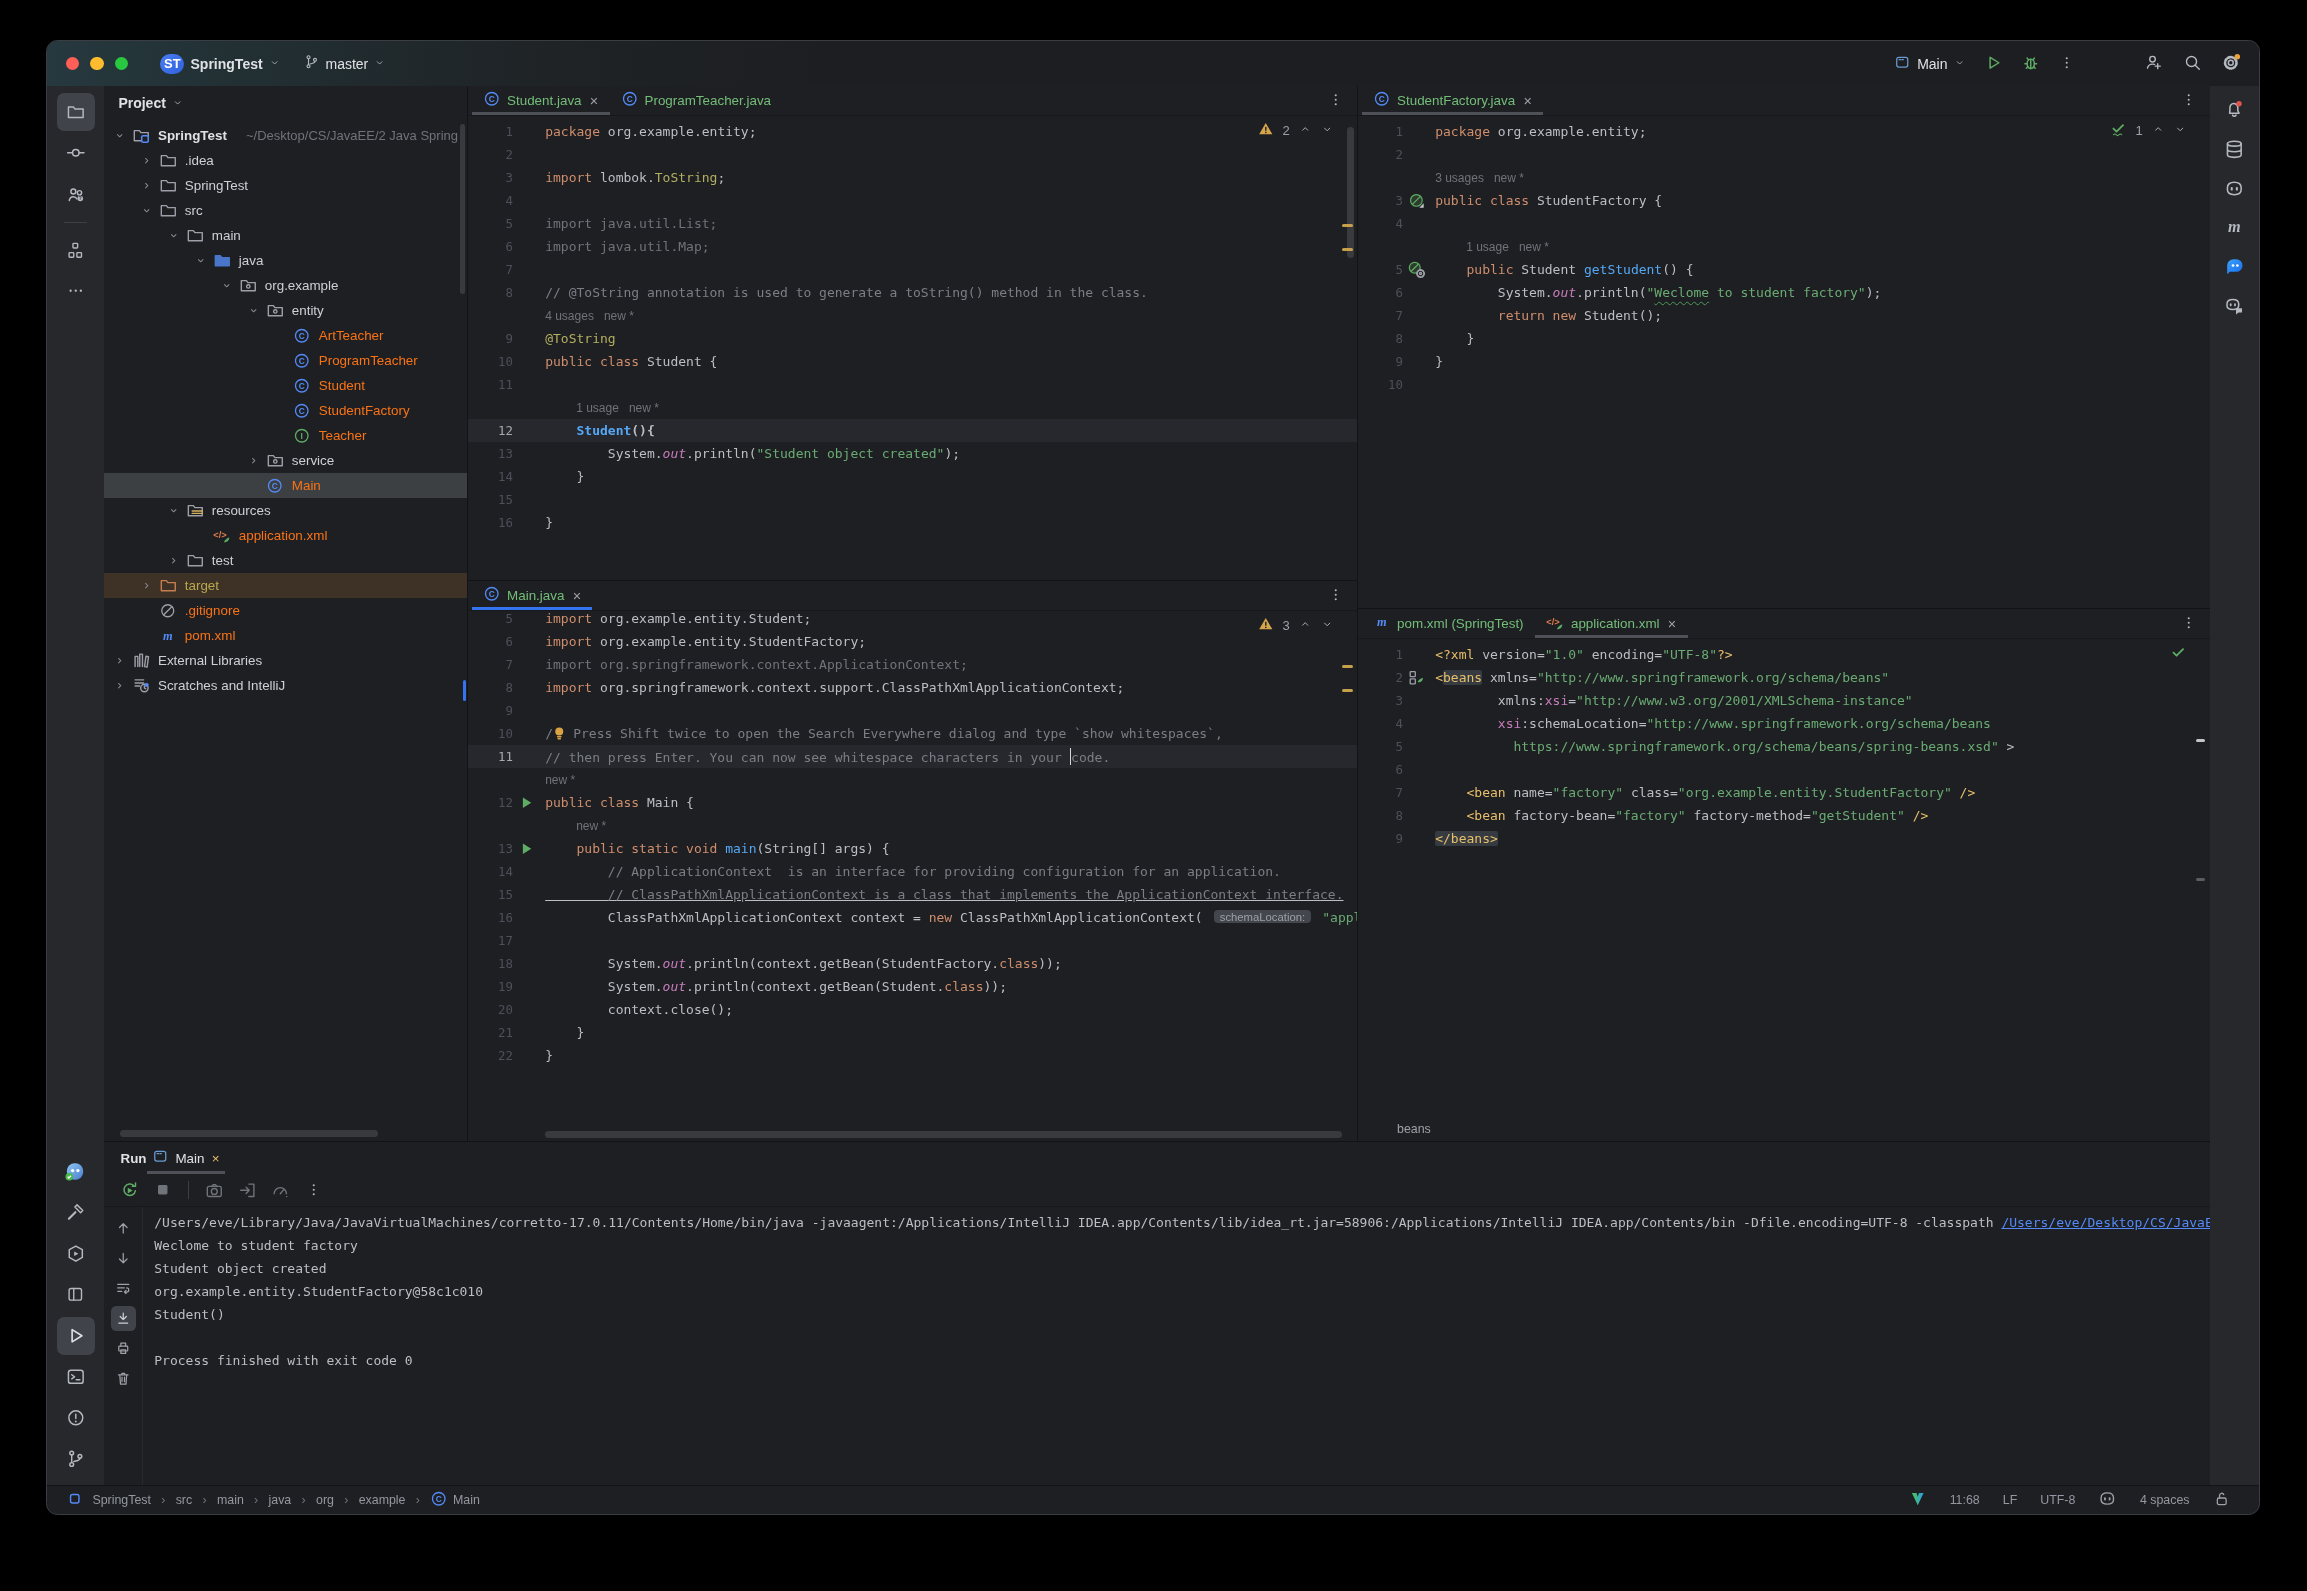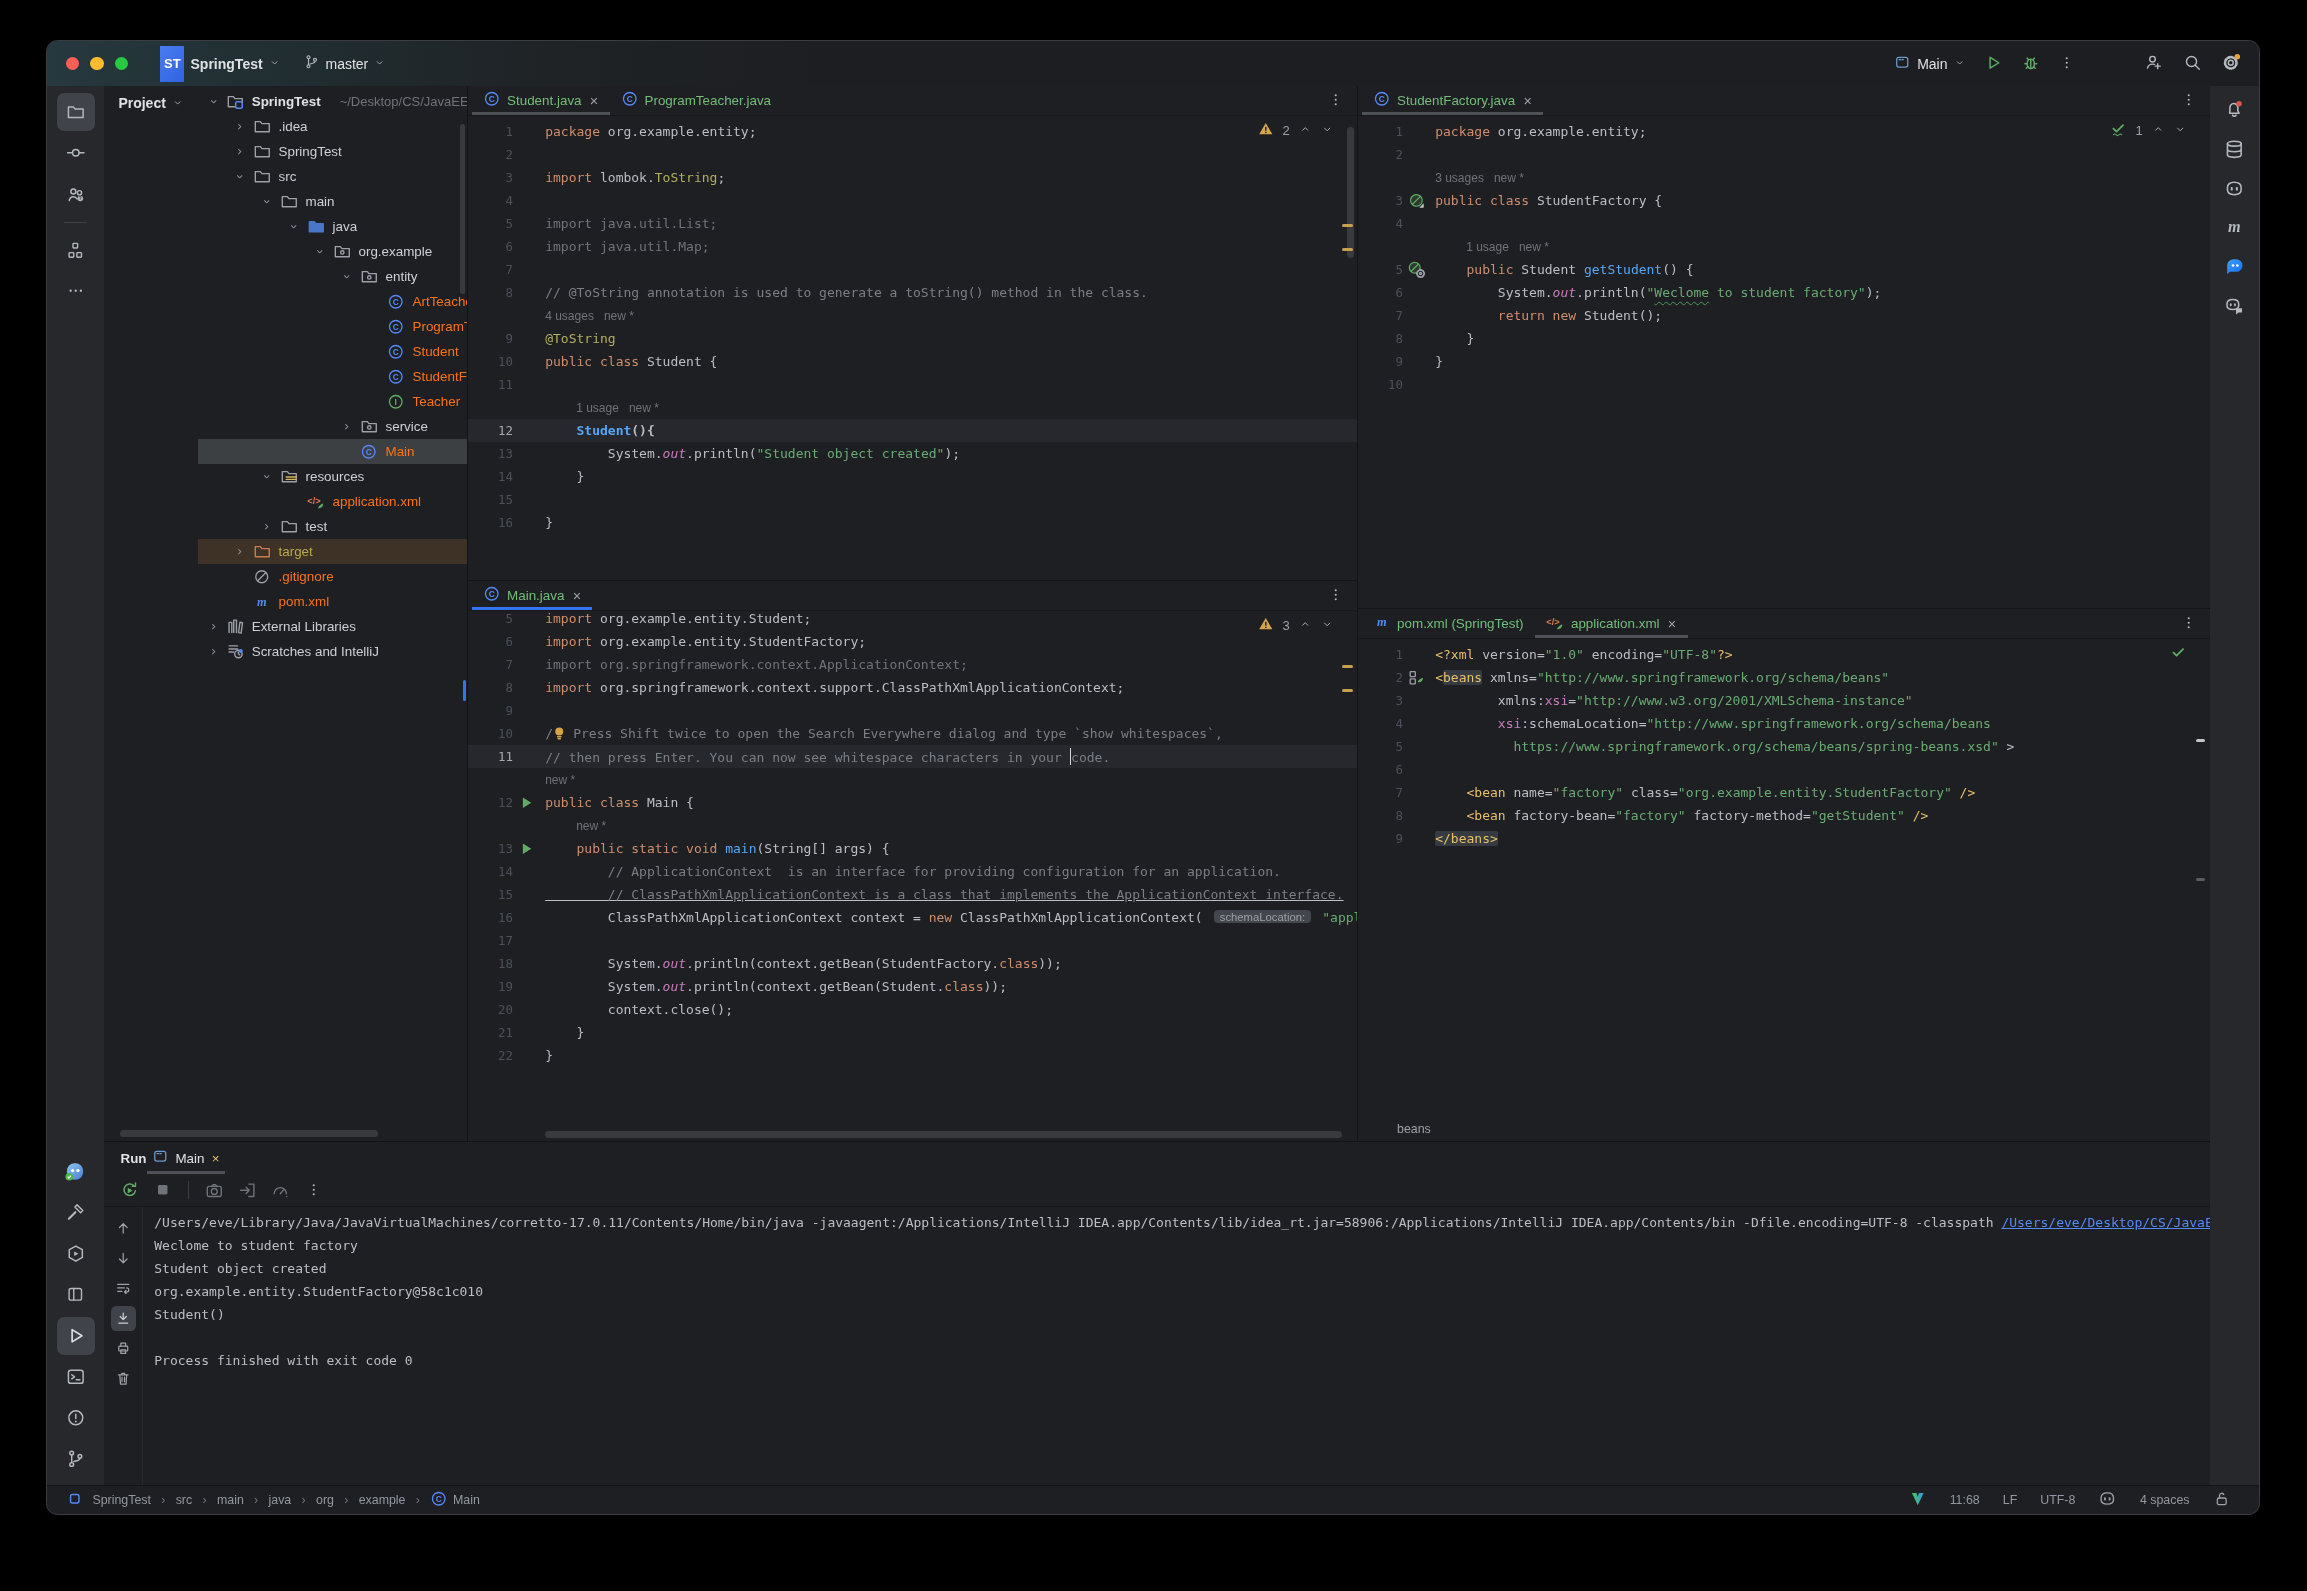--- a/index.html
+++ b/index.html
@@ -7,21 +7,21 @@
     font-family:"Liberation Sans",sans-serif; }
   .window { position:absolute; left:46px; top:40px; width:2214px; height:1475px;
     background:#1e1f22; border-radius:11.3px; overflow:hidden; display:flex;
     flex-direction:column; border:0.5px solid #3a3d41; }
   
   .titlebar { height:45px; flex:none; display:flex; align-items:center;
     background:linear-gradient(90deg,#26393e 0px,#223034 186px,#1f2427 464px,#1d1e21 773px,#1d1e21 100%);
     padding:0 18.6px; gap:10.3px; }
   .traffic { display:flex; gap:11.3px; margin-right:21.7px; }
   .tl { width:13.4px; height:13.4px; border-radius:50%; }
-  .badge-st { width:24px; height:36px; border-radius:0;
+  .badge-st { width:24px; height:20px; border-radius:11px;
     background:linear-gradient(135deg,#4a7bf0,#2f63e0); color:#fff; font-weight:bold;
     font-size:13px; display:flex; align-items:center; justify-content:center; }
   .tb-item { display:flex; align-items:center; gap:6.2px; color:#dfe1e5; font-size:14px; }
   .tb-name { font-weight:600; }
   .tb-right { margin-left:auto; display:flex; align-items:center; gap:19.6px; }
   .tb-btn { display:flex; align-items:center; gap:6.2px; color:#dfe1e5; font-size:14px; }
   .gap-lg { width:31px; }
   
   .body { flex:1; display:flex; min-height:0; }
   .strip { flex:none; background:#26282c; display:flex; flex-direction:column;
@@ -31,21 +31,21 @@
   .strip-group { display:flex; flex-direction:column; align-items:center; gap:3.1px; }
   .ic { width:38px; height:38px; border-radius:7.2px; display:flex; align-items:center;
     justify-content:center; }
   #strip-right .ic { width:35px; height:33px; }
   .ic.sel { background:#404349; }
   .strip-div { width:23px; height:1px; background:#3c3f44; margin:5.2px 0; }
   .center { flex:1; display:flex; flex-direction:column; min-width:0; }
   .content-row { height:1055px; flex:none; display:flex; min-height:0; }
   
   .project { width:364px; flex:none; border-right:1px solid #121315; position:relative;
-    display:flex; flex-direction:row; }
+    display:flex; flex-direction:column; }
   .proj-head { height:34px; flex:none; display:flex; align-items:center; padding:0 14.4px;
     color:#dfe1e5; font-size:14px; font-weight:600; gap:6.2px; }
   .tree { flex:1; overflow:hidden; font-size:13.4px; color:#ced0d6; padding-top:3.1px; }
   .trow { height:25px; display:flex; align-items:center; white-space:nowrap; }
   .trow .chev { width:20.6px; flex:none; display:flex; justify-content:center; }
   .trow .ticon { width:23px; flex:none; display:flex; justify-content:center; }
   .trow .tlabel { margin-left:5.2px; }
   .trow .bold { font-weight:700; color:#dfe1e5; }
   .green { color:#f97316; }
   .yellow { color:#b9a94e; }

